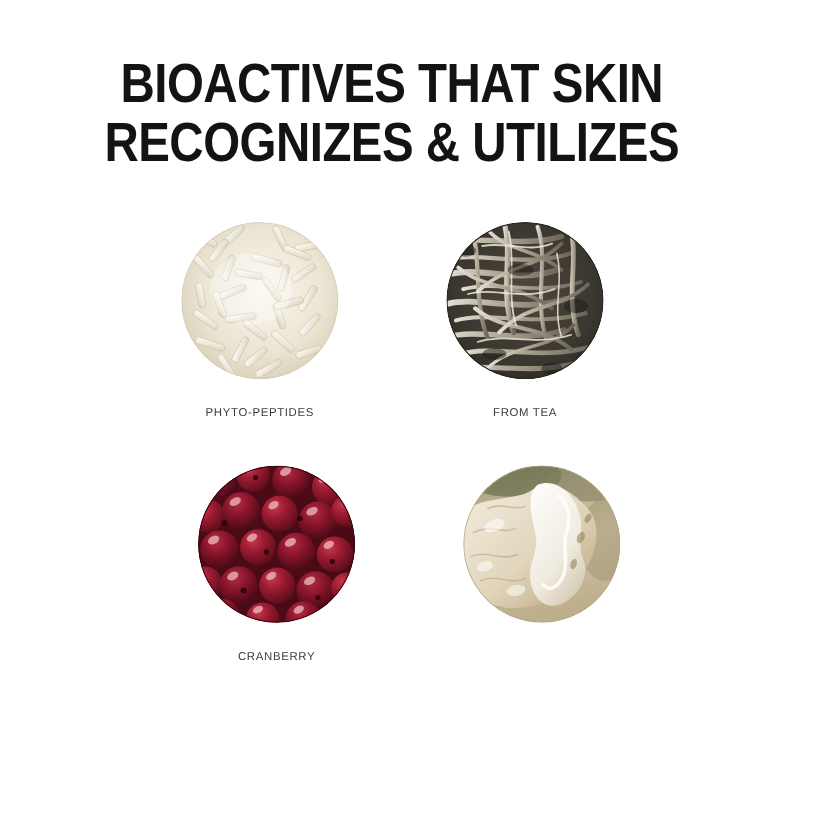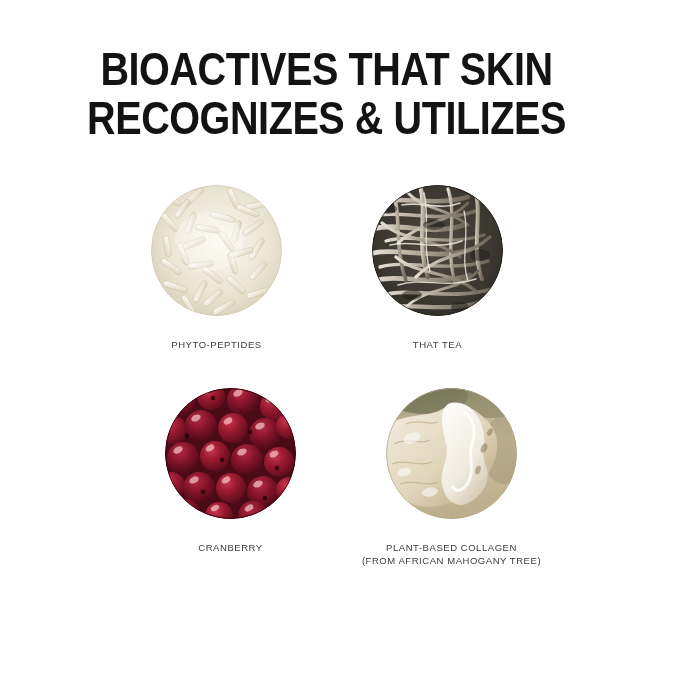--- a/index.html
+++ b/index.html
@@ -275,21 +275,21 @@
                 <ellipse cx="62" cy="40" rx="11" ry="5"></ellipse>
                 <ellipse cx="108" cy="70" rx="10" ry="6"></ellipse>
                 <ellipse cx="40" cy="110" rx="10" ry="5"></ellipse>
                 <ellipse cx="88" cy="122" rx="9" ry="5"></ellipse>
               </g>
               <circle cx="65.5" cy="65.5" r="65" fill="none" stroke="#2a2822" stroke-width="1"></circle>
             </g>
           </svg>
         </div>
         <div class="caption">
-          <span>THAT TEA</span>
+          <span>FROM TEA</span>
         </div>
       </div>
 
     </div>
 
     <div class="row r2">
 
       <div class="cell col-left">
         <div class="disc">
           <svg viewBox="0 0 131 131" xmlns="http://www.w3.org/2000/svg" aria-hidden="true">
@@ -419,21 +419,17 @@
               </g>
               <g fill="#8d7a55" opacity="0.55">
                 <ellipse cx="98" cy="60" rx="3" ry="5" transform="rotate(25 98 60)"></ellipse>
                 <ellipse cx="92" cy="82" rx="2.6" ry="4.4" transform="rotate(18 92 82)"></ellipse>
                 <ellipse cx="104" cy="44" rx="2.4" ry="4" transform="rotate(30 104 44)"></ellipse>
               </g>
               <circle cx="65.5" cy="65.5" r="65" fill="none" stroke="#b3a788" stroke-width="1" opacity="0.7"></circle>
             </g>
           </svg>
         </div>
-        <div class="caption">
-          <span>PLANT-BASED COLLAGEN</span>
-          <span class="sub">(FROM AFRICAN MAHOGANY TREE)</span>
-        </div>
       </div>
 
     </div>
   </div>
 </div>
 
 </body></html>

